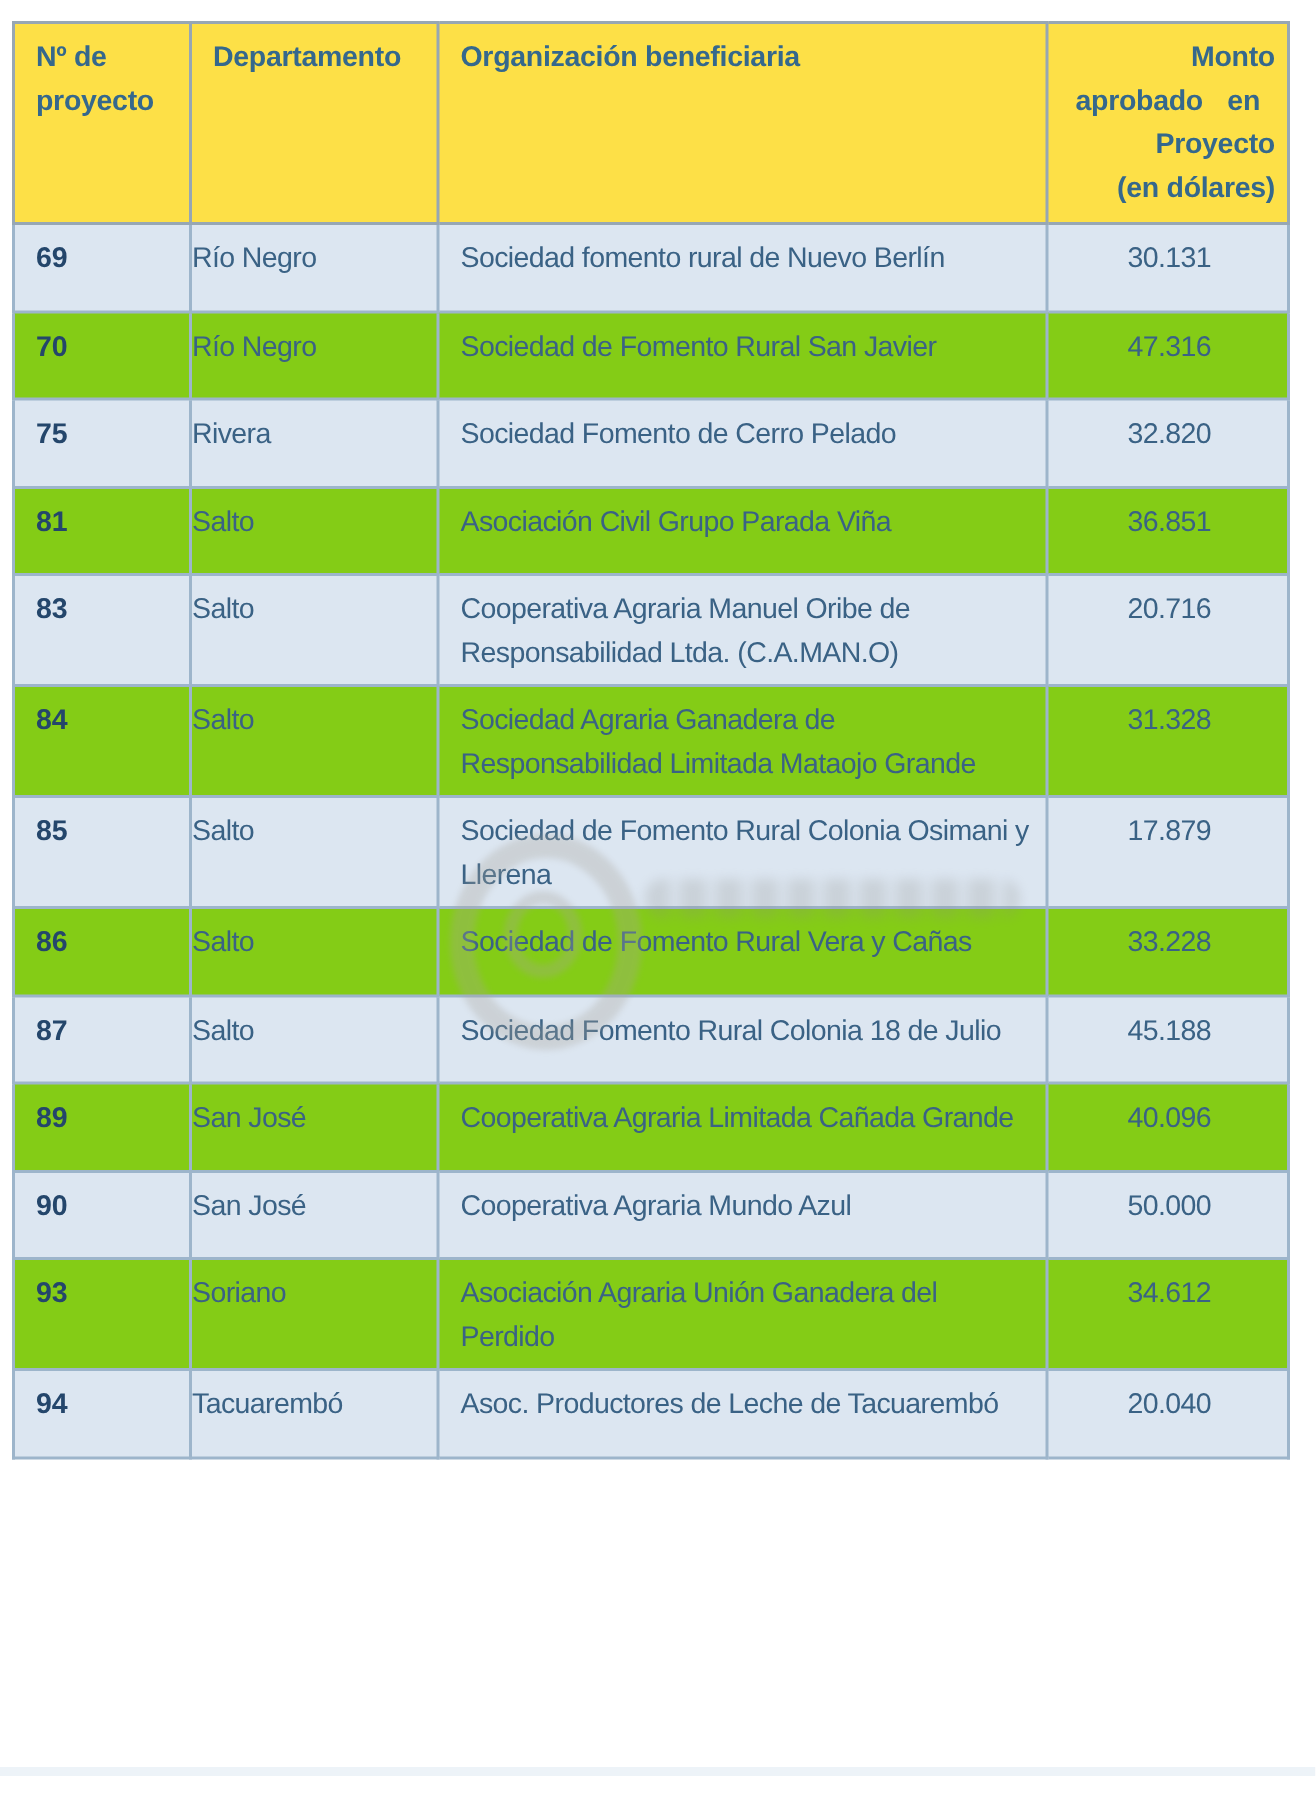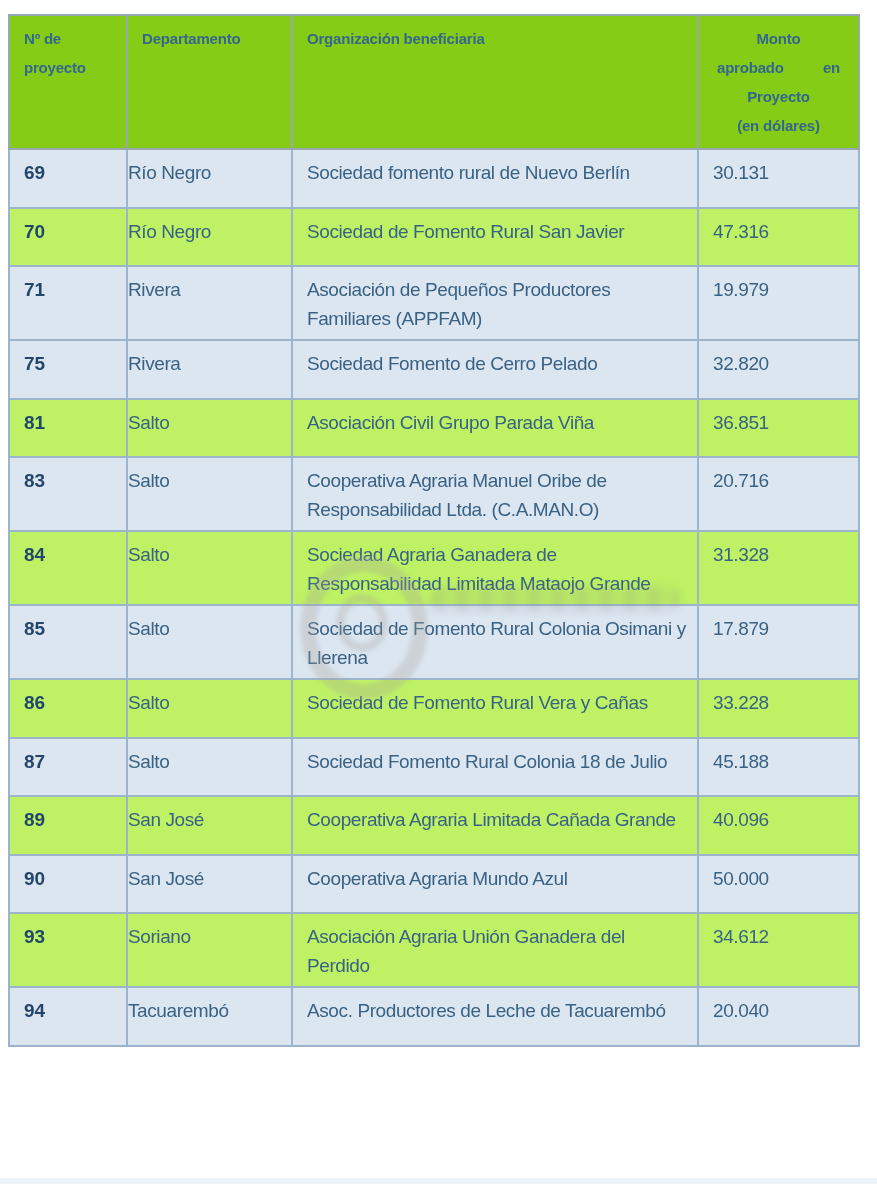--- a/index.html
+++ b/index.html
@@ -30,61 +30,61 @@
   col.c2 { width: 165px; }
   col.c3 { width: 406px; }
   col.c4 { width: 161px; }
 
   th, td {
     vertical-align: top;
     box-sizing: border-box;
   }
   th {
     border: 2px solid #97a7b4;
-    background: #84cc16;
+    background: #fde047;
     color: #35688c;
     font-weight: bold;
-    font-size: 15px;
+    font-size: 19px;
     text-align: left;
     padding: 8px 10px 8px 14px;
     line-height: 29px;
     letter-spacing: -0.2px;
   }
   thead tr { height: 104px; }
   th.c4 {
     text-align: center;
     padding: 8px 8px;
   }
-  th.c4 .hline { display: block; }
+  th.c4 .hline { display: block; text-align: right; }
   th.c4 .hline-justify {
     text-align: justify;
     -moz-text-align-last: justify;
     text-align-last: justify;
     padding: 0 10px;
   }
   tbody tr { height: 58.5px; }
   td {
     border: 2px solid #9db5cb;
     border-top-color: #aec5da;
     color: #3a6285;
     font-size: 19px;
     letter-spacing: -0.4px;
     line-height: 29px;
     padding: 8px 10px 6px 14px;
   }
   tr.row-blue td { background: #dce6f1; }
-  tr.row-white td { background: #bef264; }
+  tr.row-white td { background: #84cc16; }
   td.num {
     font-weight: bold;
     color: #24466b;
     letter-spacing: 0;
   }
   td.dept { padding-left: 0; }
   td.amt {
-    text-align: left;
+    text-align: center;
     padding-right: 12px;
   }
   
   .watermark {
     position: absolute;
     left: 296px;
     top: 552px;
     width: 420px;
     height: 140px;
     pointer-events: none;
@@ -165,26 +165,20 @@
       <td class="amt">30.131</td>
     </tr>
 
     <tr class="row-white">
       <td class="num">70</td>
       <td class="dept">Río Negro</td>
       <td class="org">Sociedad de Fomento Rural San Javier</td>
       <td class="amt">47.316</td>
     </tr>
 
-    <tr class="row-blue">
-      <td class="num">71</td>
-      <td class="dept">Rivera</td>
-      <td class="org">Asociación de Pequeños Productores Familiares (APPFAM)</td>
-      <td class="amt">19.979</td>
-    </tr>
 
 
     <tr class="row-blue">
       <td class="num">75</td>
       <td class="dept">Rivera</td>
       <td class="org">Sociedad Fomento de Cerro Pelado</td>
       <td class="amt">32.820</td>
     </tr>
 
 

